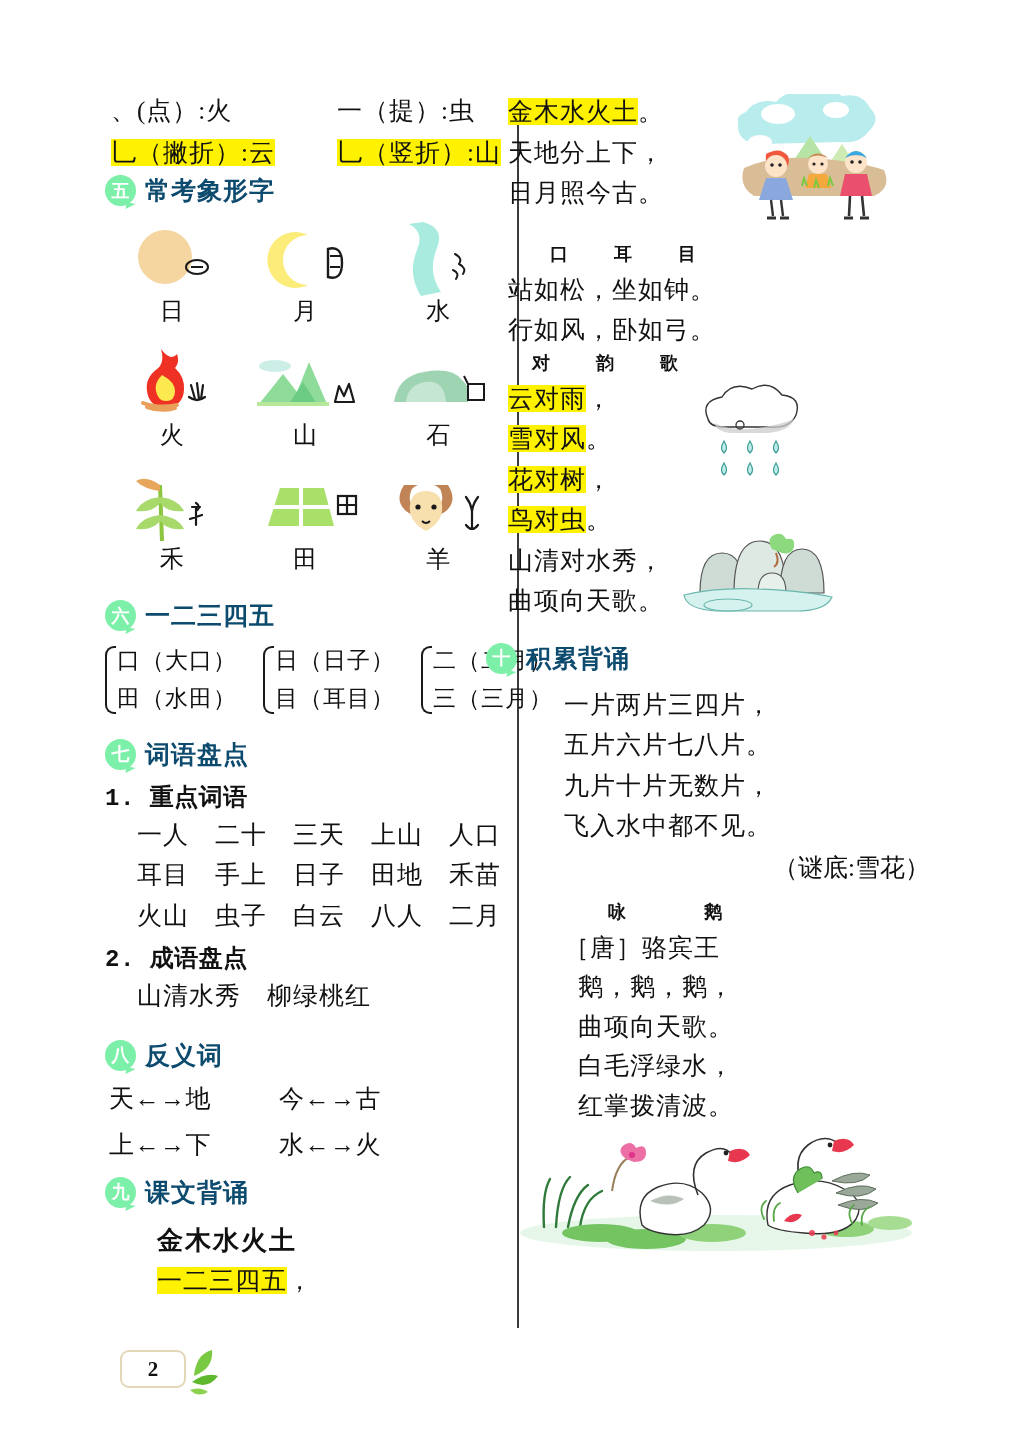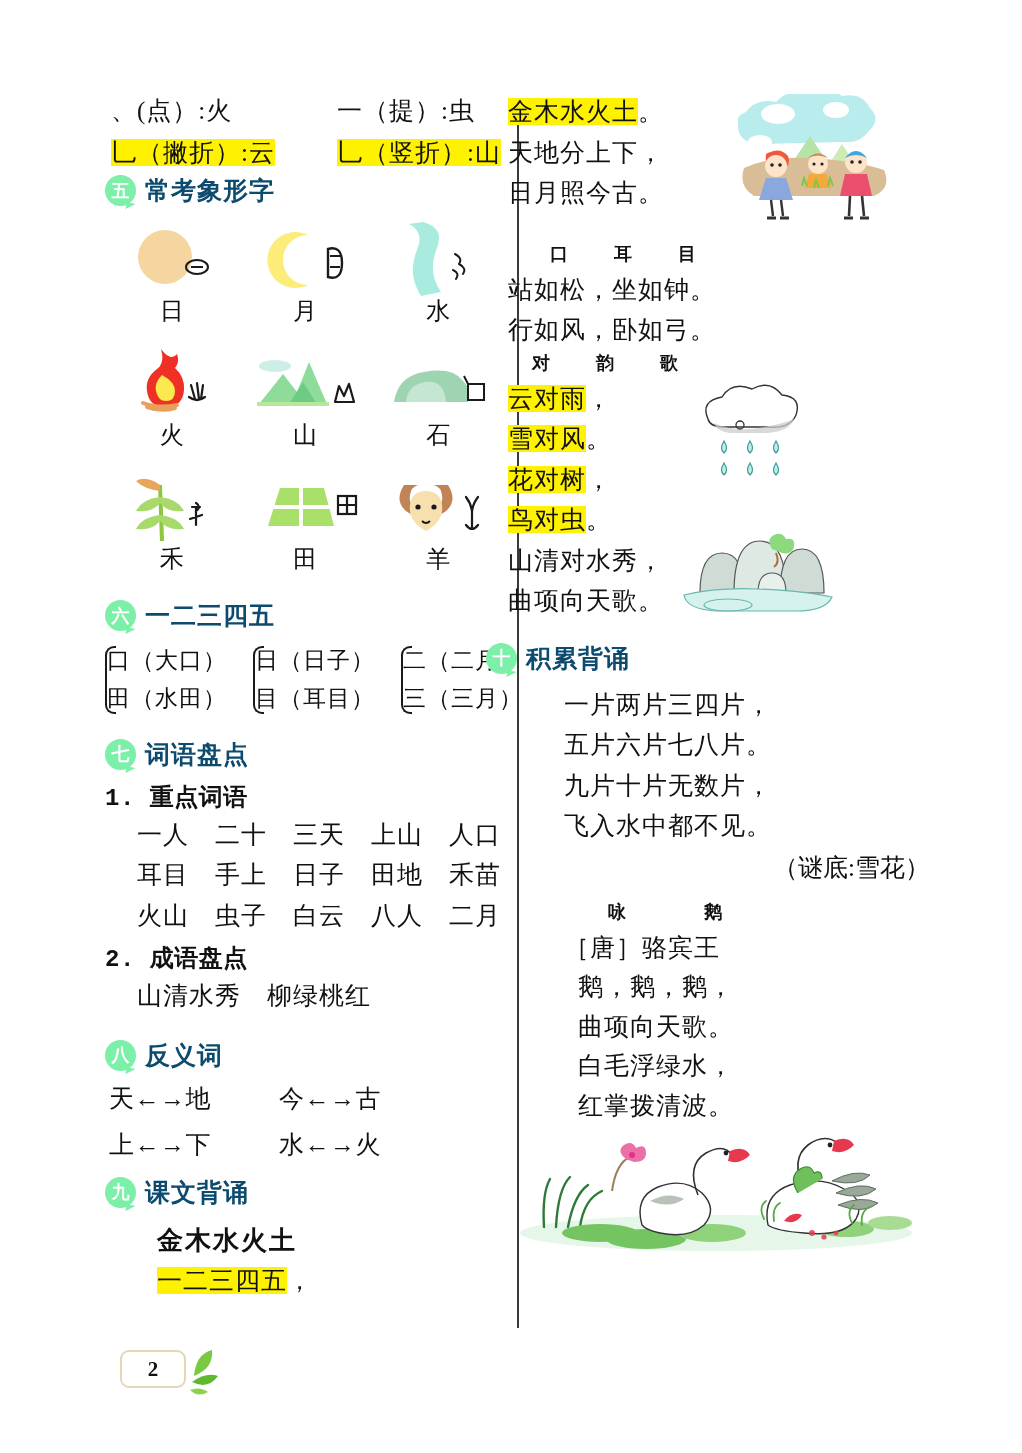--- a/index.html
+++ b/index.html
@@ -61,21 +61,21 @@
   .picto { height: 118px; display: flex; flex-direction: column; align-items: center; }
   .picto-art {
     height: 84px; width: 100%;
     display: flex; align-items: center; justify-content: center; gap: 4px;
   }
   .picto-art svg { display: block; }
   .picto-label { font-size: 24px; line-height: 1; margin-top: -2px; }
 
   
   .brackets { display: flex; gap: 26px; margin-top: 2px; }
-  .bk { position: relative; padding-left: 2px; }
+  .bk { position: relative; padding-left: 12px; }
   .bk::before {
     content: ""; position: absolute; left: 0; top: 4px; bottom: 4px; width: 9px;
     border: 2px solid #1a1a1a; border-right: none;
     border-radius: 9px 0 0 9px;
   }
   .bk .ln { font-size: 23px; line-height: 1.65; }
 
   
   .sub-head {
     font-family: Liberation Mono, monospace; font-weight: 700;

